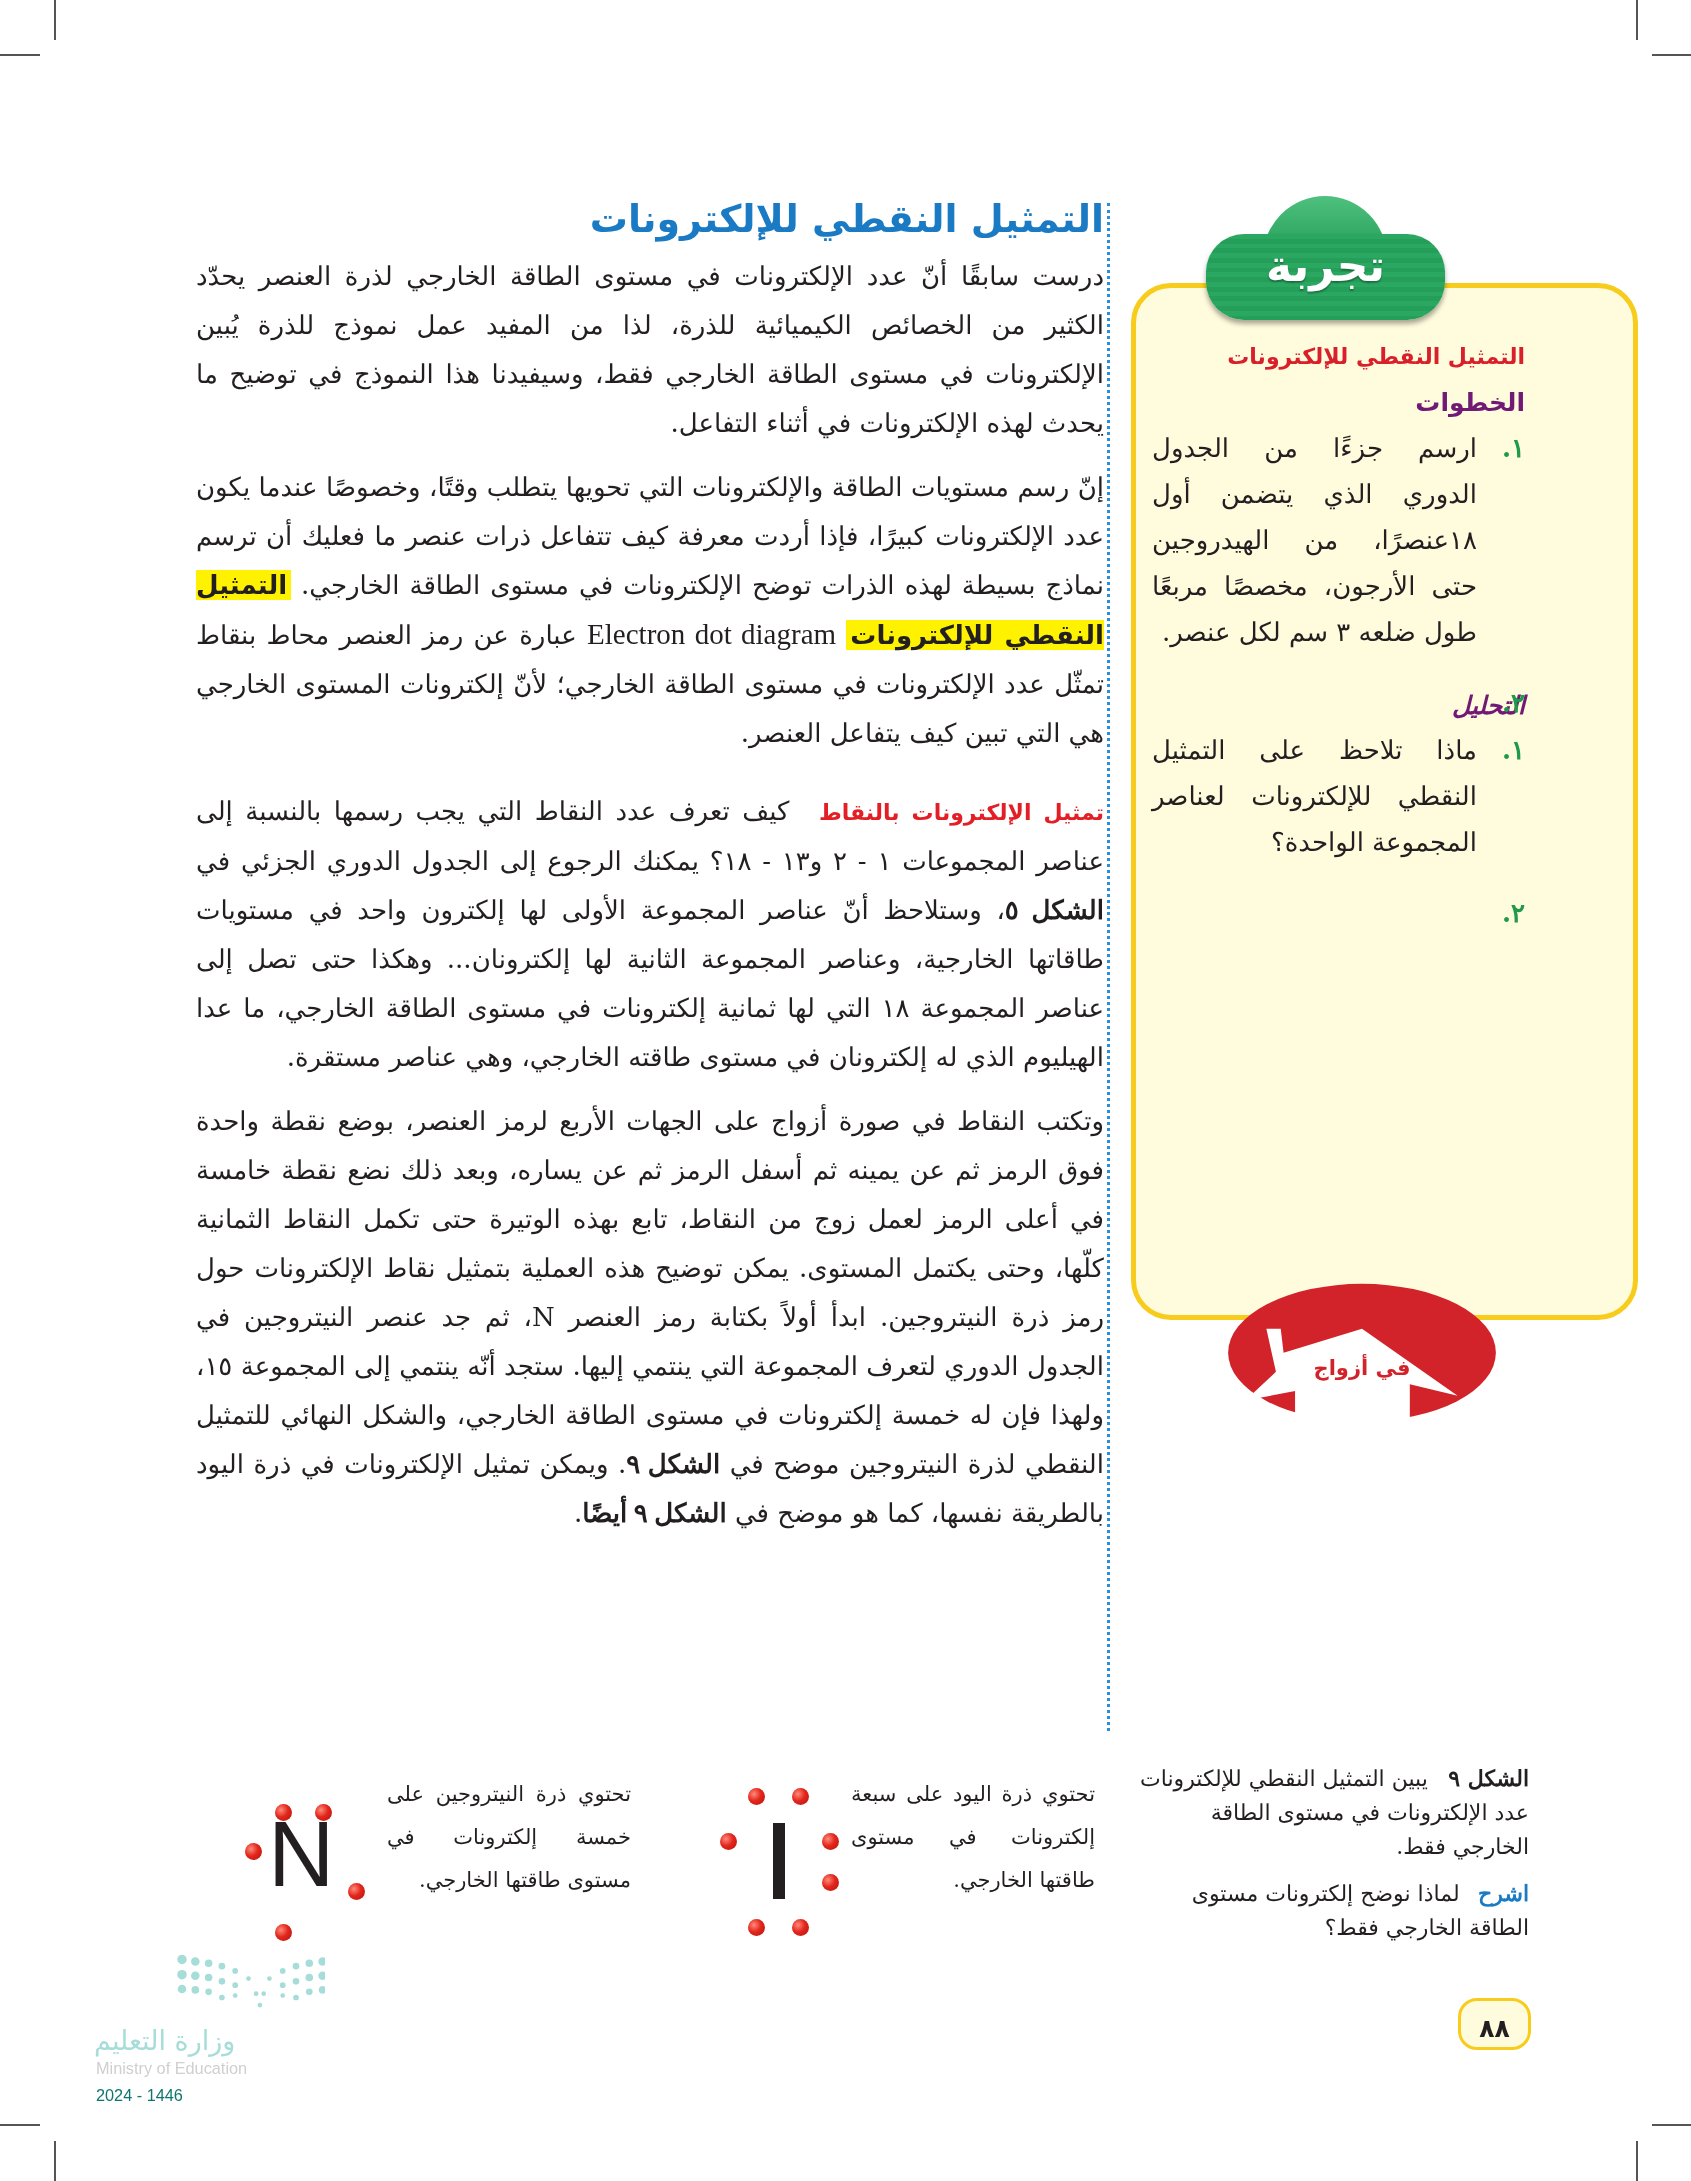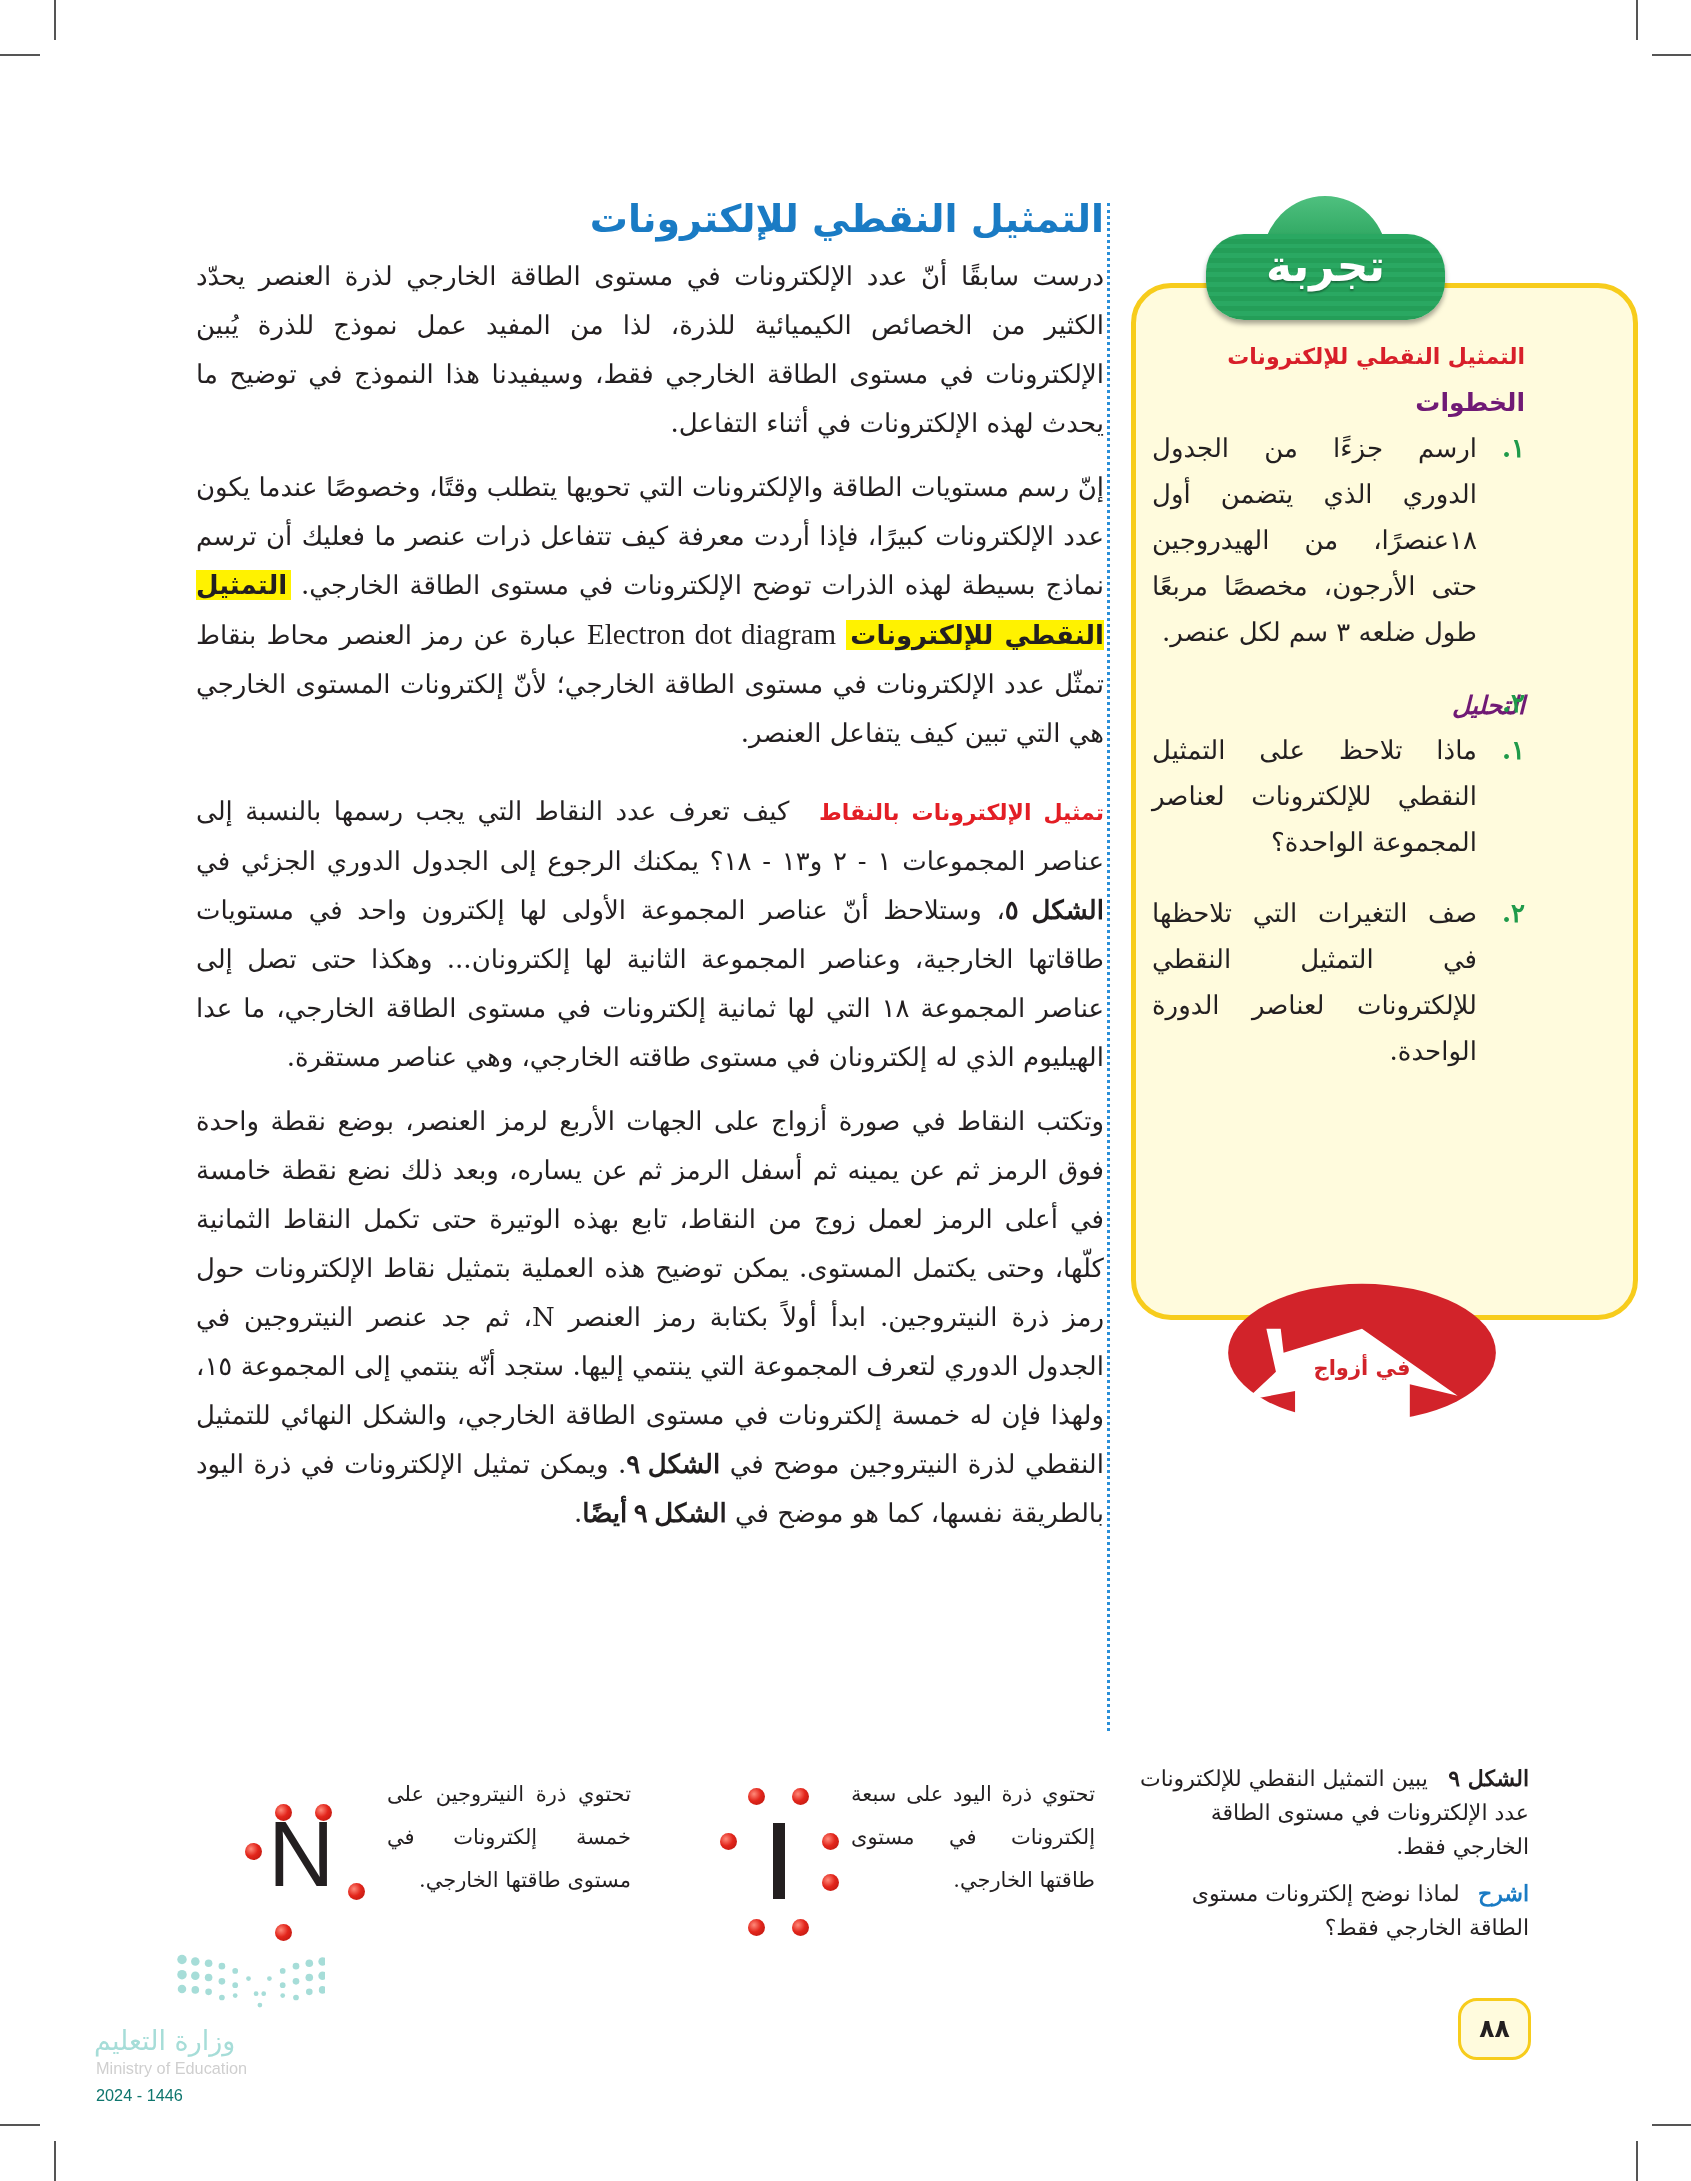--- a/index.html
+++ b/index.html
@@ -71,21 +71,21 @@
   .fig-explain { margin-top: 11.5px; }
   .fig-explain .kw { color: #1a7bc4; font-weight: bold; margin-left: 11.5px; }
 
   .atom-text { position: absolute; font-family: "DejaVu Serif", serif; font-size: 21px; line-height: 43px; width: 244px; text-align: justify; text-align-last: right; }
   .dot { position: absolute; width: 17px; height: 17px; border-radius: 50%;
          background: radial-gradient(circle at 35% 35%, #ff8a7a 0%, #e3261c 45%, #b3140d 100%); }
   .iod-bar { position: absolute; left: 773px; top: 1823px; width: 12.4px; height: 76px; background: #231f20; }
   .n-letter { position: absolute; left: 268px; top: 1816px; font-family: "Liberation Sans", sans-serif; font-size: 92px; line-height: 76px; color: #231f20; }
 
   .page-num {
-    position: absolute; left: 1458px; top: 1998px; width: 73px; height: 62px;
+    position: absolute; left: 1458px; top: 1998px; width: 73px; height: 52px;
     background: #fffbdd; border: 3.8px solid #f7cc1c; border-radius: 19px; box-sizing: border-box;
     text-align: center; line-height: 55px; font-size: 25px; font-weight: bold; font-family: "DejaVu Sans", sans-serif;
   }
 
   .moe-logo { position: absolute; left: 96px; top: 1950px; width: 229px; height: 163px; }
   .moe-ar { position: absolute; left: 94px; top: 2025px; font-size: 27px; color: #a6ddd8; font-family: "DejaVu Sans", sans-serif; }
   .moe-en { position: absolute; left: 96px; top: 2059px; font-size: 16.3px; color: #cfcfcf; font-family: "Liberation Sans", sans-serif; }
   .moe-year { position: absolute; left: 96px; top: 2086px; font-size: 16.3px; color: #0f766e; font-family: "Liberation Sans", sans-serif; }
 </style>
 </head>
@@ -147,21 +147,20 @@
     </li>
   </ol>
   <div class="exp-head" style="margin-top:36px;font-style:italic;">التحليل</div>
   <ol class="exp-list">
     <li>
       <span class="num">١.</span>
       <span>ماذا تلاحظ على التمثيل النقطي للإلكترونات لعناصر المجموعة الواحدة؟</span>
     </li>
     <li style="margin-top:25px;">
       <span class="num">٢.</span>
-      <span>صف التغيرات التي تلاحظها في التمثيل النقطي للإلكترونات لعناصر الدورة الواحدة.</span>
     </li>
   </ol>
 </div>
 
 <div class="home-badge">
   <svg width="268" height="153" viewBox="0 0 280 160">
     <ellipse cx="140" cy="75" rx="140" ry="72" fill="#d2232a"></ellipse>
     <polygon points="40,50 55,50 58,75 140,50 240,120 190,108 190,160 70,160 70,115 18,125 50,95" fill="#ffffff"></polygon>
   </svg>
   <div class="abs" style="left:0;top:75px;width:268px;text-align:center;color:#d2232a;font-weight:bold;font-size:21px;">في أزواج</div>

